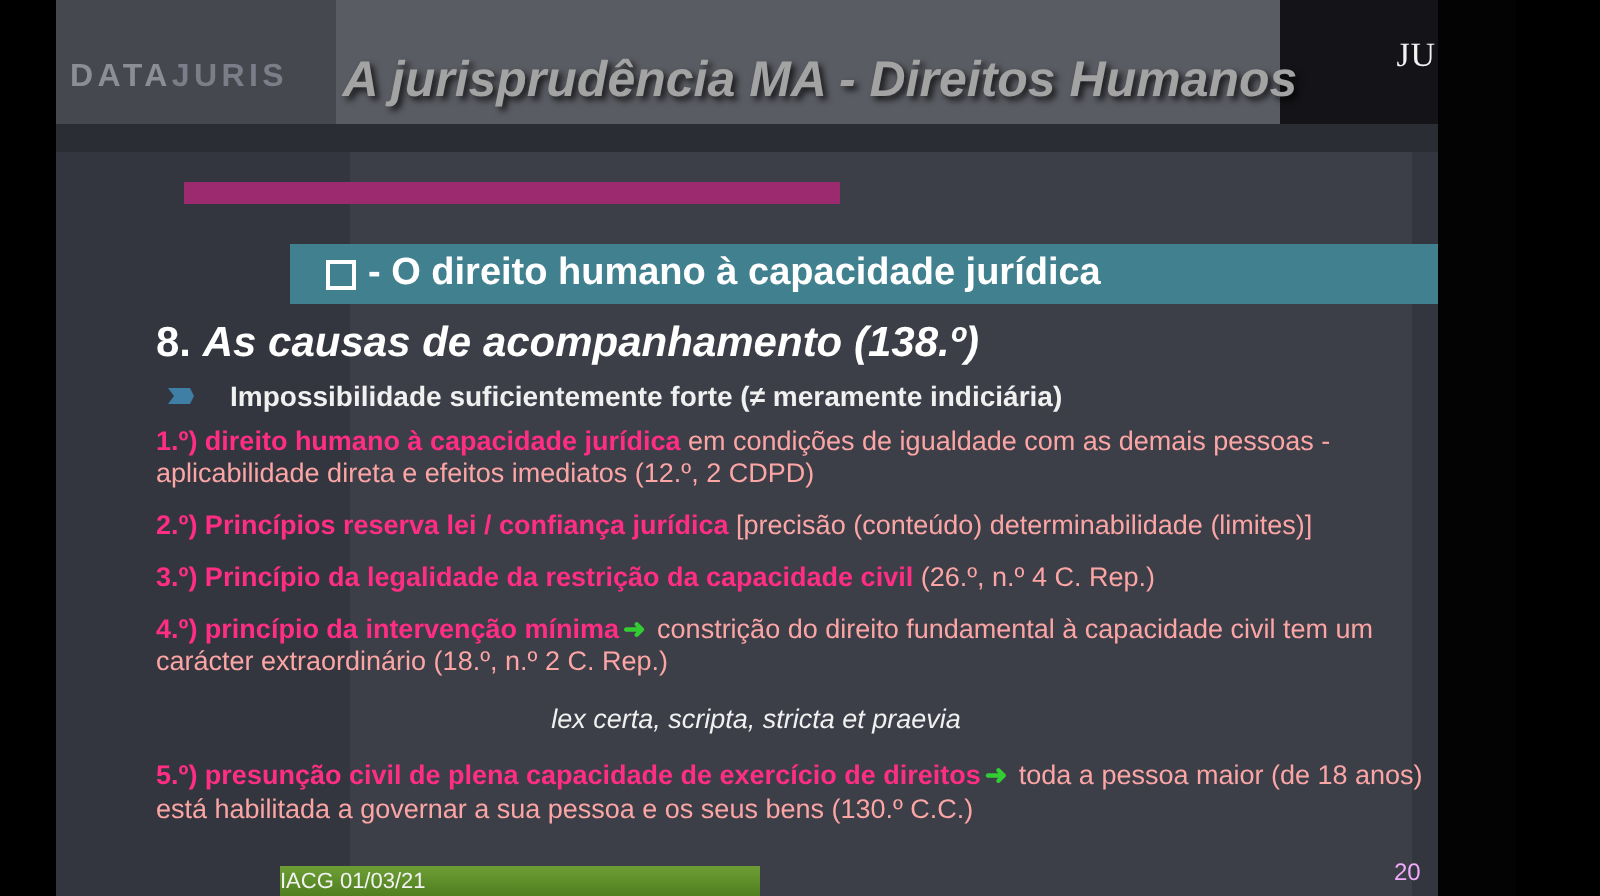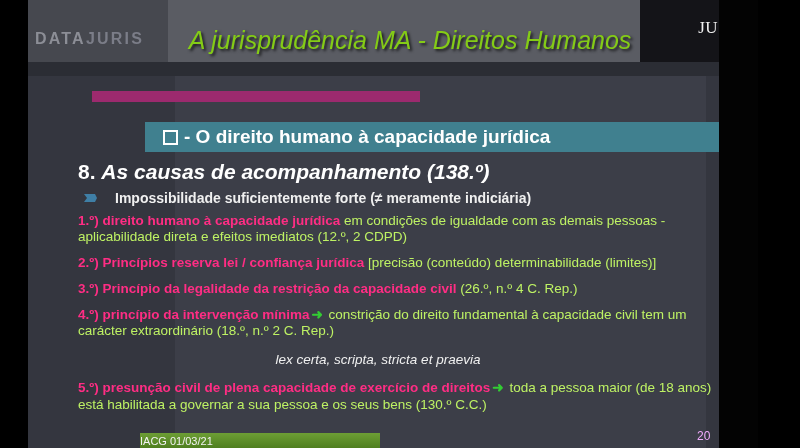--- a/index.html
+++ b/index.html
@@ -95,22 +95,22 @@
   }
   .watermark .wm-b { color: #7b7d88; }
   .slide-title {
     position: absolute;
     left: 150px;
     top: 26px;
     width: 520px;
     text-align: center;
     font-size: 25px;
     font-style: italic;
-    font-weight: normal;
-    color: #84cc16;
+    font-weight: bold;
+    color: #a3a3a3;
     text-shadow: 2px 2px 3px rgba(0,0,0,0.75);
     white-space: nowrap;
   }
   .logo {
     position: absolute;
     right: 44px;
     top: 16px;
     display: flex;
     align-items: flex-end;
     gap: 2px;
@@ -220,21 +220,21 @@
   .body-line {
     font-size: 13.5px;
     color: #eaeaea;
     line-height: 16px;
     margin-bottom: 10px;
   }
   .pink {
     color: #ff2d84;
     font-weight: bold;
   }
-  .white-run { color: #bef264; }
+  .white-run { color: #fca5a5; }
   .green-arrow {
     color: #33cc33;
     font-weight: bold;
     padding: 0 2px;
   }
   .lex-line {
     position: absolute;
     left: 78px;
     top: 352px;
     width: 600px;

